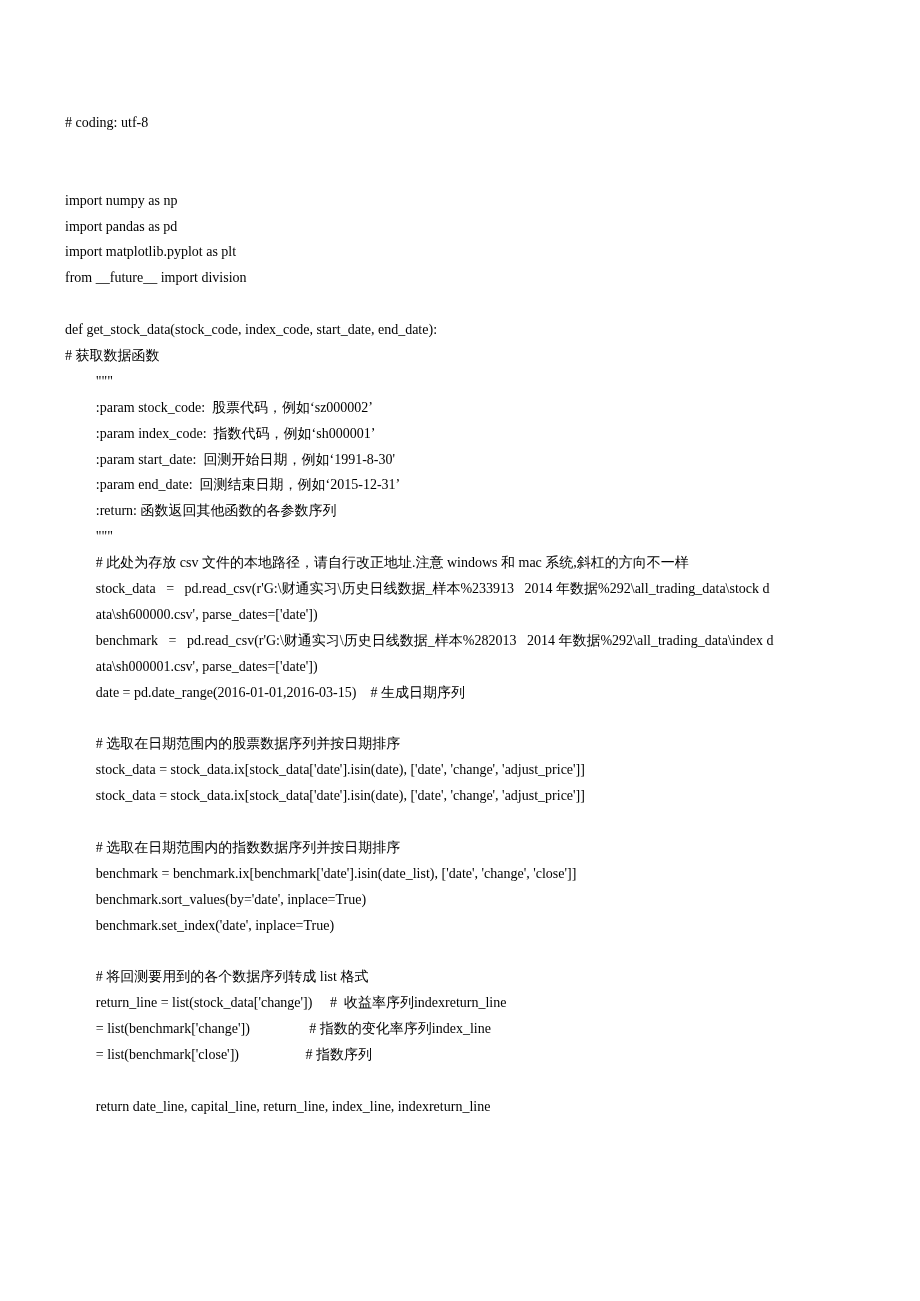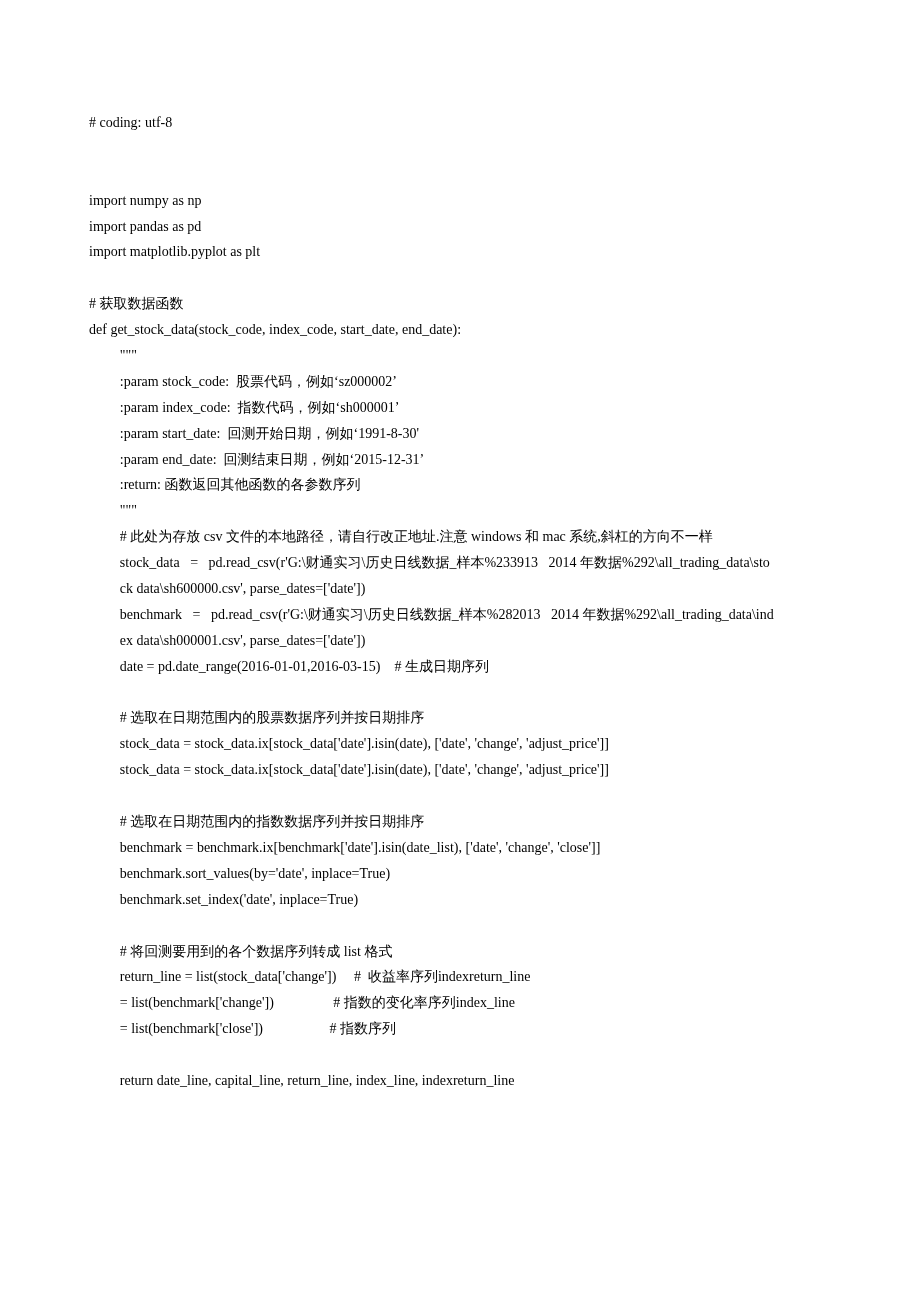--- a/index.html
+++ b/index.html
@@ -8,21 +8,21 @@
     padding: 0;
     font-family: "Times New Roman", "SimSun", serif;
     font-size: 14px;
     color: #000000;
     line-height: 1.85;
   }
   .page {
     width: 900px;
     min-height: 1301px;
     box-sizing: border-box;
-    padding: 110px 125px 80px 89px;
+    padding: 110px 125px 80px 65px;
   }
   .line {
     white-space: pre-wrap;
     word-break: break-all;
   }
   .blank {
     height: 1.85em;
   }
   .indent1 { padding-left: 2.2em; }
 </style>
@@ -30,23 +30,24 @@
 <body>
 
 <div class="page">
   <div id="code-block">
       <div class="line "># coding: utf-8</div>
       <div class="blank"></div>
       <div class="blank"></div>
       <div class="line ">import numpy as np</div>
       <div class="line ">import pandas as pd</div>
       <div class="line ">import matplotlib.pyplot as plt</div>
+      <div class="line ">from __future__ import division</div>
       <div class="blank"></div>
+      <div class="line ">def get_stock_data(stock_code, index_code, start_date, end_date):</div>
       <div class="line "># 获取数据函数</div>
-      <div class="line ">def get_stock_data(stock_code, index_code, start_date, end_date):</div>
       <div class="line indent1">"""</div>
       <div class="line indent1">:param stock_code:  股票代码，例如‘sz000002’</div>
       <div class="line indent1">:param index_code:  指数代码，例如‘sh000001’</div>
       <div class="line indent1">:param start_date:  回测开始日期，例如‘1991-8-30'</div>
       <div class="line indent1">:param end_date:  回测结束日期，例如‘2015-12-31’</div>
       <div class="line indent1">:return: 函数返回其他函数的各参数序列</div>
       <div class="line indent1">"""</div>
       <div class="line indent1"># 此处为存放 csv 文件的本地路径，请自行改正地址.注意 windows 和 mac 系统,斜杠的方向不一样</div>
       <div class="line indent1">stock_data   =   pd.read_csv(r'G:\财通实习\历史日线数据_样本%233913   2014 年数据%292\all_trading_data\stock data\sh600000.csv', parse_dates=['date'])</div>
       <div class="line indent1">benchmark   =   pd.read_csv(r'G:\财通实习\历史日线数据_样本%282013   2014 年数据%292\all_trading_data\index data\sh000001.csv', parse_dates=['date'])</div>

